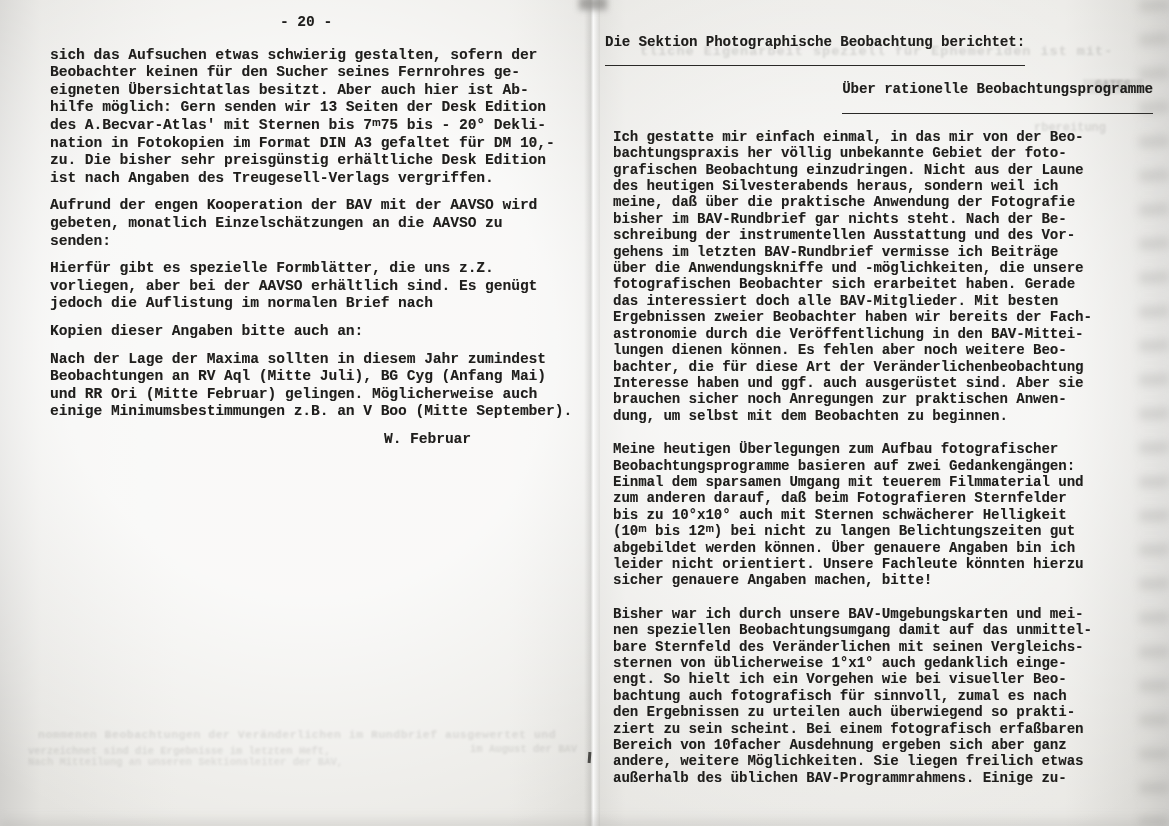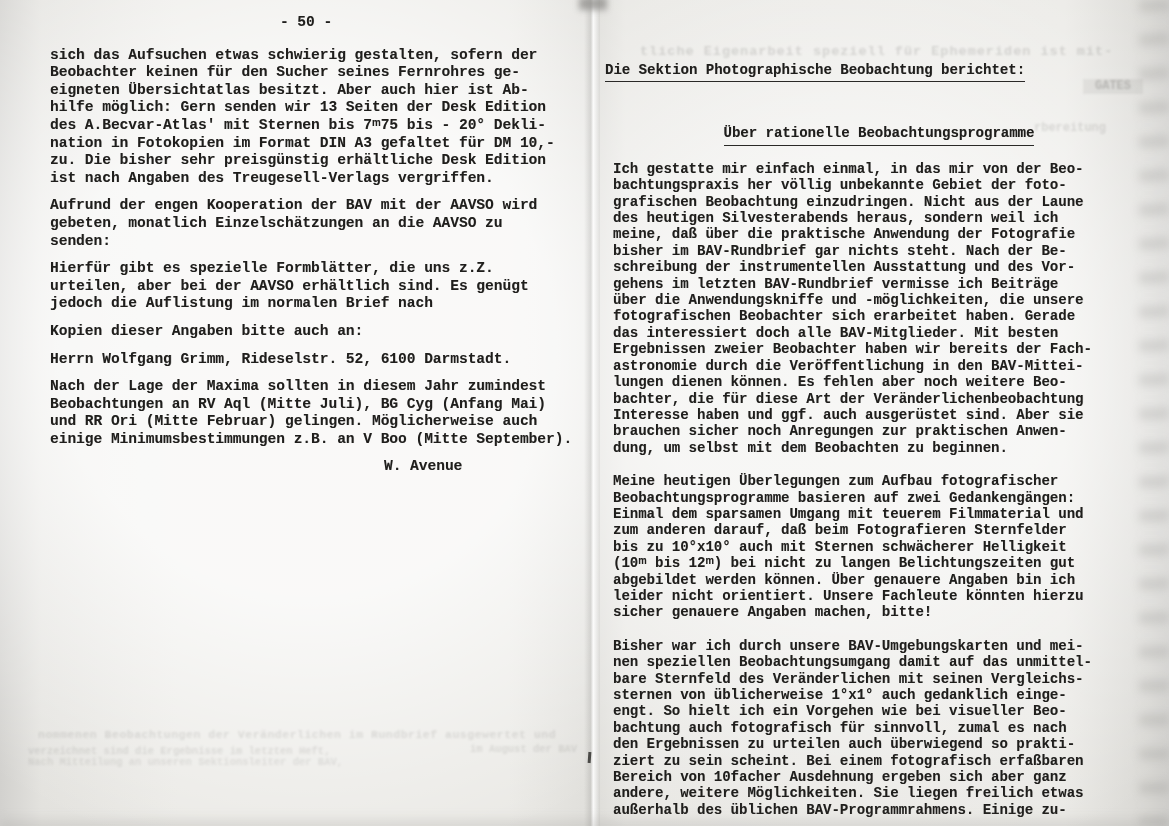--- a/index.html
+++ b/index.html
@@ -44,22 +44,22 @@
 
   
   .col{position:absolute;color:#1f1e1c;font-weight:bold;}
   .col-left{left:42px;top:14px;width:528px;font-size:14.5px;line-height:17.6px;}
   .col-right{left:14px;top:34px;width:548px;font-size:14px;line-height:16.4px;}
   .para{white-space:pre;margin:0 0 10px 8px;text-shadow:.3px .3px 0 rgba(30,29,27,.35);}
   .col-right .para{margin-bottom:17px;}
   .pageno{text-align:center;margin-bottom:15px;white-space:pre;text-shadow:.3px .3px 0 rgba(30,29,27,.35);}
   .col-right .pageno{margin-bottom:7px;}
   .heading{white-space:pre;margin:0 0 15px 0;text-shadow:.3px .3px 0 rgba(30,29,27,.4);}
-  .center{text-align:center;}
-  .u{display:inline-block;border-bottom:1.7px solid #2a2927;padding-bottom:3px;margin-top:28px;}
+  .center{text-align:right;}
+  .u{display:inline-block;border-bottom:1.7px solid #2a2927;padding-bottom:15px;}
   .signature{white-space:pre;margin-top:4px;padding-left:342px;text-shadow:.3px .3px 0 rgba(30,29,27,.35);}
 
   
   .ghost{
     position:absolute;color:#6d6c69;font-weight:bold;white-space:pre;
     filter:blur(1.1px);pointer-events:none;
   }
   .g-r1{left:49px;top:44px;width:505px;font-size:13.5px;opacity:.22;letter-spacing:1px;}
   .g-r2{left:492px;top:79px;width:60px;height:15px;font-size:12px;opacity:.4;background:rgba(120,119,116,.28);text-align:center;}
   .g-r3{left:443px;top:121px;font-size:12px;opacity:.2;}
@@ -68,42 +68,41 @@
   .g-l3{left:28px;top:756px;width:340px;font-size:10.5px;opacity:.15;}
   .g-l4{left:470px;top:743px;width:115px;font-size:10.5px;opacity:.17;}
 </style>
 </head>
 <body>
 
 <div class="sheet">
 
   <div class="page page-left">
     <div class="col col-left">
-      <div class="pageno">- 50 -</div>
+      <div class="pageno">- 20 -</div>
       <div class="para">sich das Aufsuchen etwas schwierig gestalten, sofern der
 Beobachter keinen für den Sucher seines Fernrohres ge-
 eigneten Übersichtatlas besitzt. Aber auch hier ist Ab-
 hilfe möglich: Gern senden wir 13 Seiten der Desk Edition
 des A.Becvar-Atlas' mit Sternen bis 7ᵐ75 bis - 20° Dekli-
 nation in Fotokopien im Format DIN A3 gefaltet für DM 10,-
 zu. Die bisher sehr preisgünstig erhältliche Desk Edition
 ist nach Angaben des Treugesell-Verlags vergriffen.</div>
       <div class="para">Aufrund der engen Kooperation der BAV mit der AAVSO wird
 gebeten, monatlich Einzelschätzungen an die AAVSO zu
 senden:</div>
       <div class="para">Hierfür gibt es spezielle Formblätter, die uns z.Z.
-urteilen, aber bei der AAVSO erhältlich sind. Es genügt
+vorliegen, aber bei der AAVSO erhältlich sind. Es genügt
 jedoch die Auflistung im normalen Brief nach</div>
       <div class="para">Kopien dieser Angaben bitte auch an:</div>
-      <div class="para">Herrn Wolfgang Grimm, Rideselstr. 52, 6100 Darmstadt.</div>
       <div class="para">Nach der Lage der Maxima sollten in diesem Jahr zumindest
 Beobachtungen an RV Aql (Mitte Juli), BG Cyg (Anfang Mai)
 und RR Ori (Mitte Februar) gelingen. Möglicherweise auch
 einige Minimumsbestimmungen z.B. an V Boo (Mitte September).</div>
-      <div class="signature">W. Avenue</div>
+      <div class="signature">W. Februar</div>
     </div>
 
     <div class="ghost g-l1">nommenen Beobachtungen der Veränderlichen im Rundbrief ausgewertet und</div>
     <div class="ghost g-l2">verzeichnet sind die Ergebnisse im letzten Heft,</div>
     <div class="ghost g-l3">Nach Mitteilung an unseren Sektionsleiter der BAV,</div>
     <div class="ghost g-l4">im August der BAV</div>
   </div>
 
   <div class="page page-right">
 

